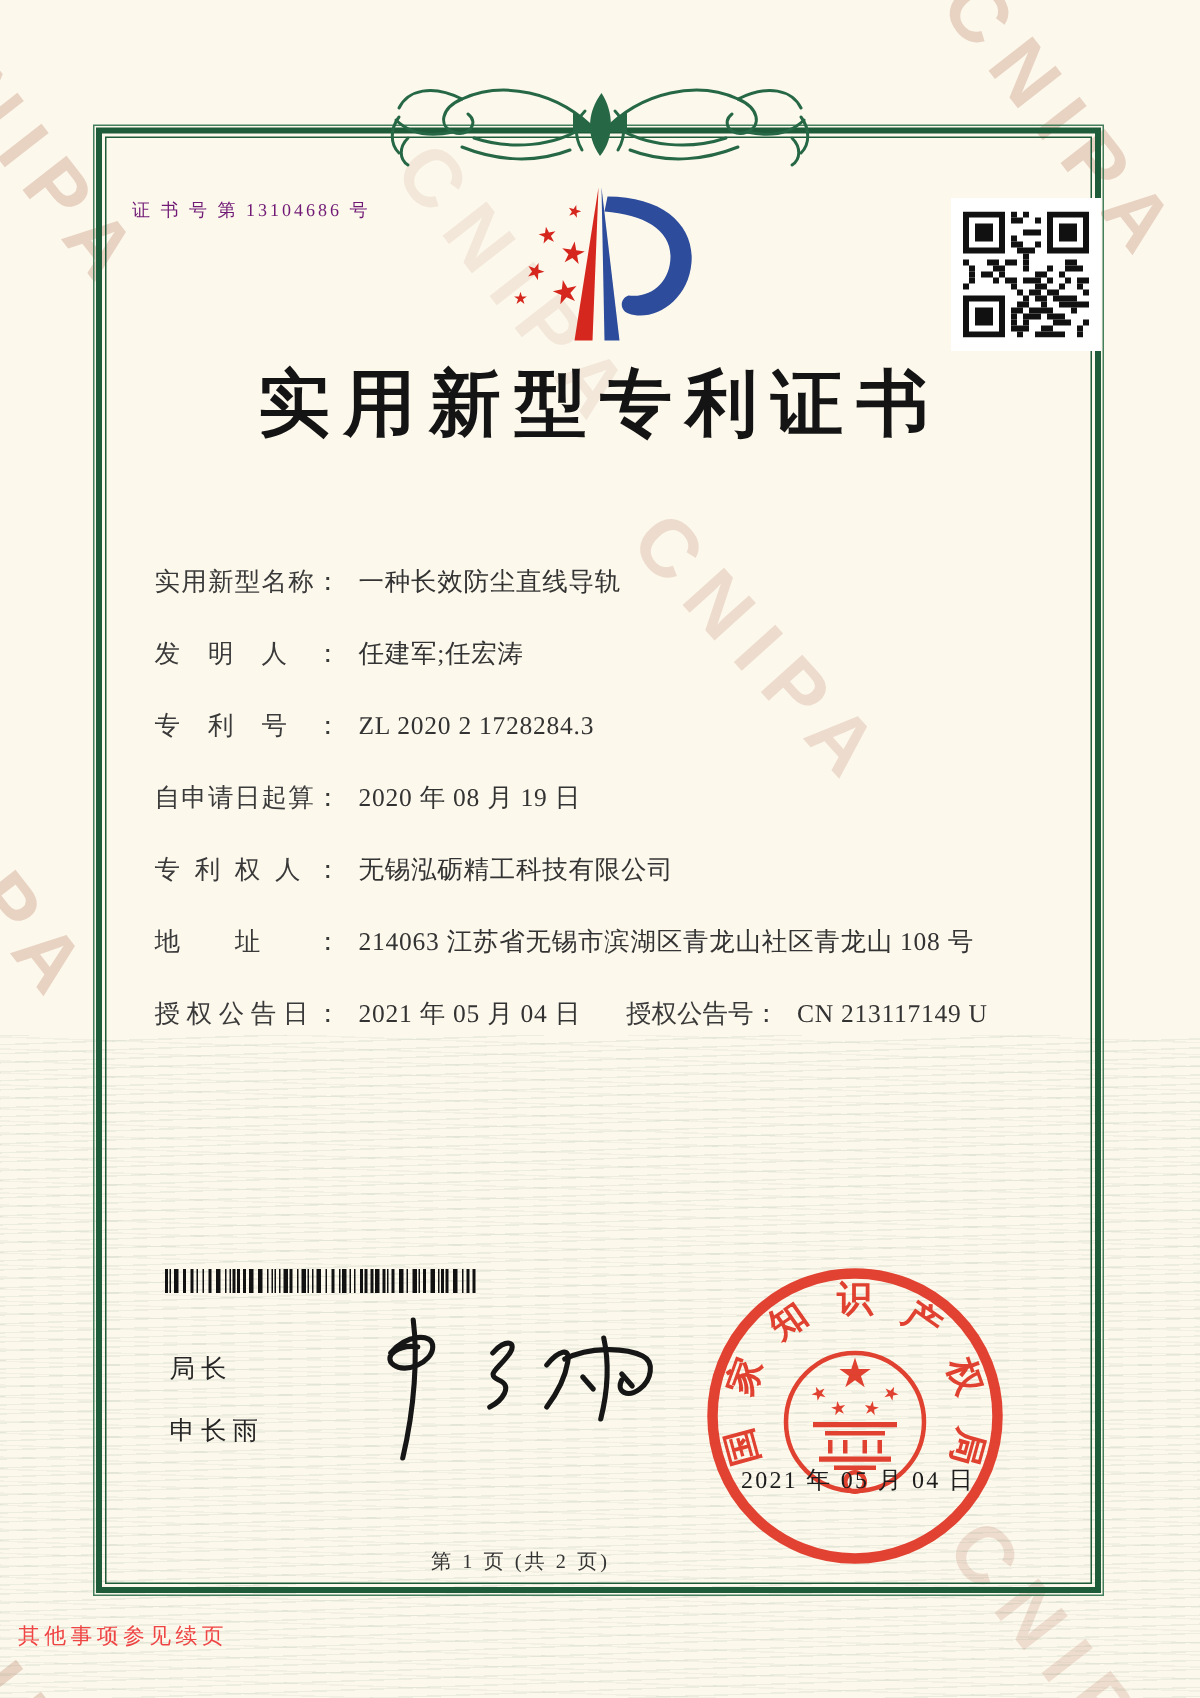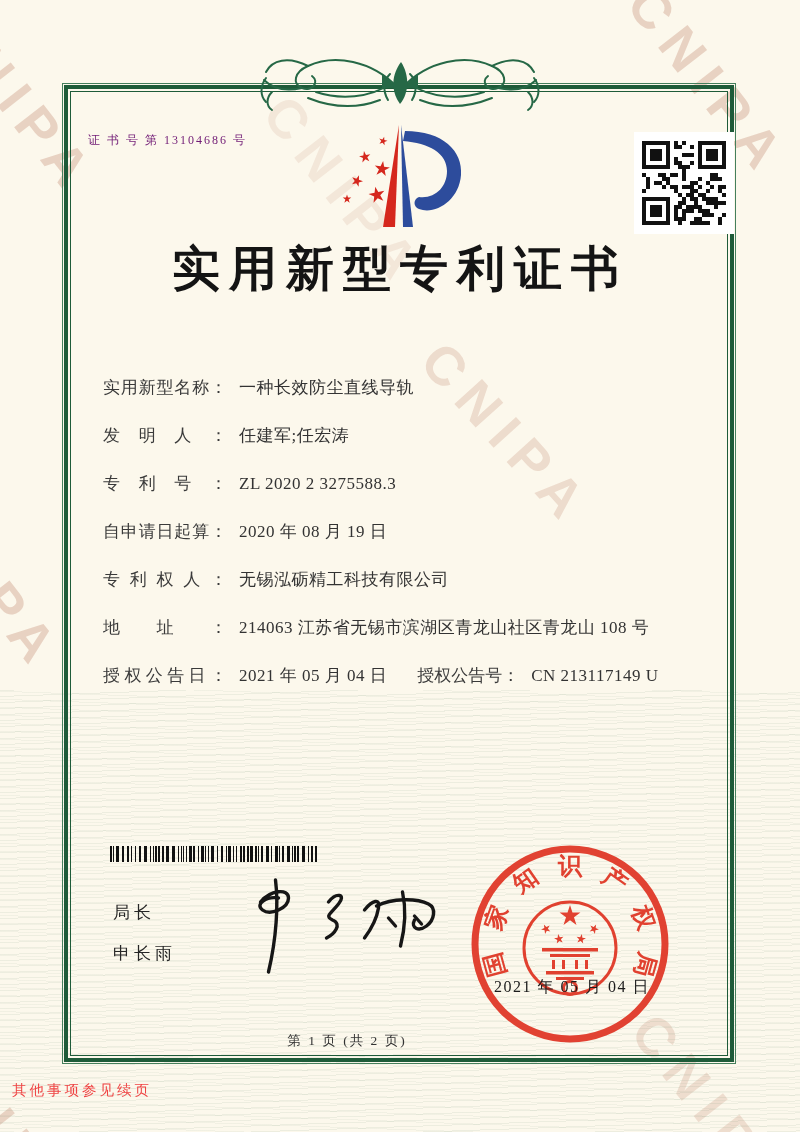--- a/index.html
+++ b/index.html
@@ -236,21 +236,21 @@
     <div class="frow">
       <span class="flabel">实用新型名称：</span>
       <span class="fvalue">一种长效防尘直线导轨</span>
     </div>
     <div class="frow">
       <span class="flabel">发明人：</span>
       <span class="fvalue">任建军;任宏涛</span>
     </div>
     <div class="frow">
       <span class="flabel">专利号：</span>
-      <span class="fvalue">ZL 2020 2 3275588.3</span>
+      <span class="fvalue">ZL 2020 2 1728284.3</span>
     </div>
     <div class="frow">
       <span class="flabel">自申请日起算：</span>
       <span class="fvalue">2020 年 08 月 19 日</span>
     </div>
     <div class="frow">
       <span class="flabel">专利权人：</span>
       <span class="fvalue">无锡泓砺精工科技有限公司</span>
     </div>
     <div class="frow">

